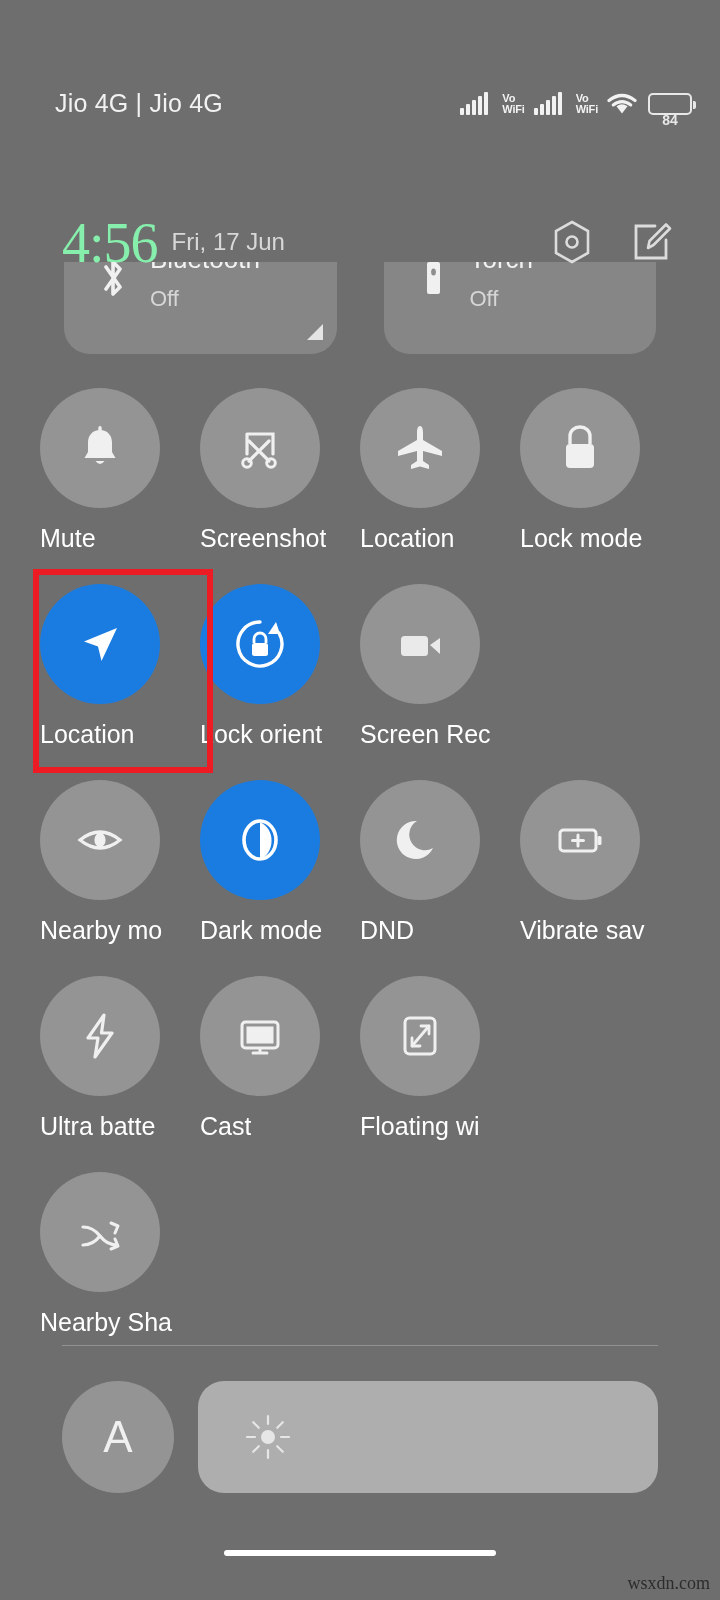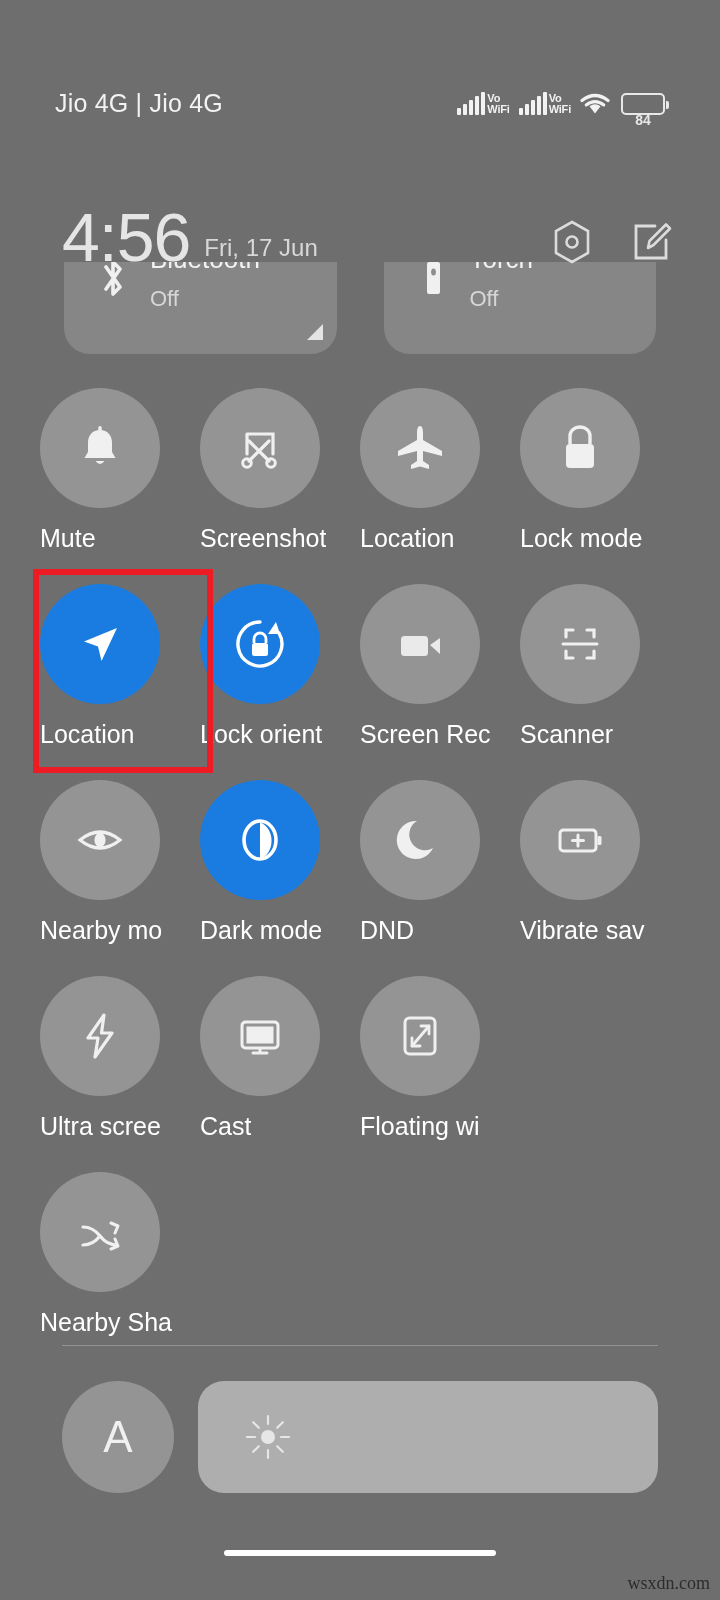--- a/index.html
+++ b/index.html
@@ -19,36 +19,36 @@
 
   
   .status-bar {
     position: absolute;
     top: 0; left: 0;
     width: 720px;
     height: 165px;
     display: flex;
     align-items: center;
     justify-content: space-between;
-    padding: 0 55px 0 55px;
+    padding: 0 28px 0 55px;
   }
   .carrier-text {
     font-size: 25px;
     letter-spacing: 0.2px;
     color: #f2f2f2;
     white-space: nowrap;
     padding-top: 42px;
   }
   .status-icons {
     display: flex;
     align-items: flex-end;
     gap: 9px;
     padding-top: 42px;
   }
-  .sig-group { display: flex; align-items: flex-end; gap: 2px; justify-content: space-between; }
+  .sig-group { display: flex; align-items: flex-end; gap: 14px; justify-content: space-between; }
   .sig-bars { display: flex; align-items: flex-end; gap: 2px; height: 22px; }
   .sig-bars i { display: block; width: 4px; background: #f2f2f2; border-radius: 1px; }
   .sig-bars i:nth-child(1) { height: 7px; }
   .sig-bars i:nth-child(2) { height: 11px; }
   .sig-bars i:nth-child(3) { height: 15px; }
   .sig-bars i:nth-child(4) { height: 19px; }
   .sig-bars i:nth-child(5) { height: 23px; }
   .vowifi {
     display: flex; flex-direction: column;
     line-height: 1.0; font-size: 11px; font-weight: bold;
@@ -78,31 +78,32 @@
   
   .clock-row {
     position: absolute;
     top: 175px; left: 0;
     width: 720px; height: 95px;
     display: flex;
     align-items: flex-end;
     padding: 0 48px 0 62px;
   }
   .clock-time {
-    font-size: 68px;
+    font-size: 56px;
     font-weight: 300;
     line-height: 0.95;
-    color: #e5e5e5;
+    color: #86efac;
     letter-spacing: -1px;
+    font-family: Liberation Serif, serif;
   }
   .clock-date {
     font-size: 24px;
     color: #d8d8d8;
     margin-left: 14px;
-    margin-bottom: 8px;
+    margin-bottom: 14px;
   }
   .clock-actions {
     margin-left: auto;
     display: flex;
     align-items: center;
     gap: 40px;
     margin-bottom: 6px;
   }
 
   
@@ -424,32 +425,20 @@
     <div class="tile">
       <div class="tile-circle">
         <svg width="54" height="54" viewBox="0 0 54 54">
           <rect x="8" y="19" width="27" height="20" rx="3.5" fill="#eaeaea"></rect>
           <path d="M37 28 L47 21 L47 37 Z" fill="#eaeaea"></path>
         </svg>
       </div>
       <div class="tile-label">Screen Rec</div>
     </div>
 
-    <div class="tile">
-      <div class="tile-circle">
-        <svg width="54" height="54" viewBox="0 0 54 54">
-          <path d="M13 20 L13 13 L20 13" stroke="#f0f0f0" stroke-width="3.2" fill="none" stroke-linecap="round"></path>
-          <path d="M34 13 L41 13 L41 20" stroke="#f0f0f0" stroke-width="3.2" fill="none" stroke-linecap="round"></path>
-          <path d="M41 34 L41 41 L34 41" stroke="#f0f0f0" stroke-width="3.2" fill="none" stroke-linecap="round"></path>
-          <path d="M20 41 L13 41 L13 34" stroke="#f0f0f0" stroke-width="3.2" fill="none" stroke-linecap="round"></path>
-          <path d="M10 27 L44 27" stroke="#f0f0f0" stroke-width="3" stroke-linecap="round"></path>
-        </svg>
-      </div>
-      <div class="tile-label">Scanner</div>
-    </div>
   </div>
 
   <div class="grid-row">
     <div class="tile">
       <div class="tile-circle">
         <svg width="54" height="54" viewBox="0 0 54 54">
           <path d="M7 27 Q27 11 47 27 Q27 43 7 27 Z" stroke="#f0f0f0" stroke-width="3.2" fill="none"></path>
           <ellipse cx="27" cy="27" rx="5.6" ry="7.2" fill="#f0f0f0"></ellipse>
         </svg>
       </div>
@@ -487,21 +476,21 @@
     </div>
   </div>
 
   <div class="grid-row">
     <div class="tile">
       <div class="tile-circle">
         <svg width="54" height="54" viewBox="0 0 54 54">
           <path d="M31 6 L15 29 L25 29 L22 48 L39 24 L28.5 24 Z" stroke="#f0f0f0" stroke-width="3.2" fill="none" stroke-linejoin="round"></path>
         </svg>
       </div>
-      <div class="tile-label">Ultra scree</div>
+      <div class="tile-label">Ultra batte</div>
     </div>
 
     <div class="tile">
       <div class="tile-circle">
         <svg width="54" height="54" viewBox="0 0 54 54">
           <rect x="9" y="13" width="36" height="26" rx="3.5" stroke="#f0f0f0" stroke-width="3" fill="none"></rect>
           <rect x="13.5" y="17.5" width="27" height="17" fill="#f0f0f0"></rect>
           <path d="M20 44 L34 44" stroke="#f0f0f0" stroke-width="3" stroke-linecap="round"></path>
           <path d="M27 39 L27 44" stroke="#f0f0f0" stroke-width="3"></path>
         </svg>

